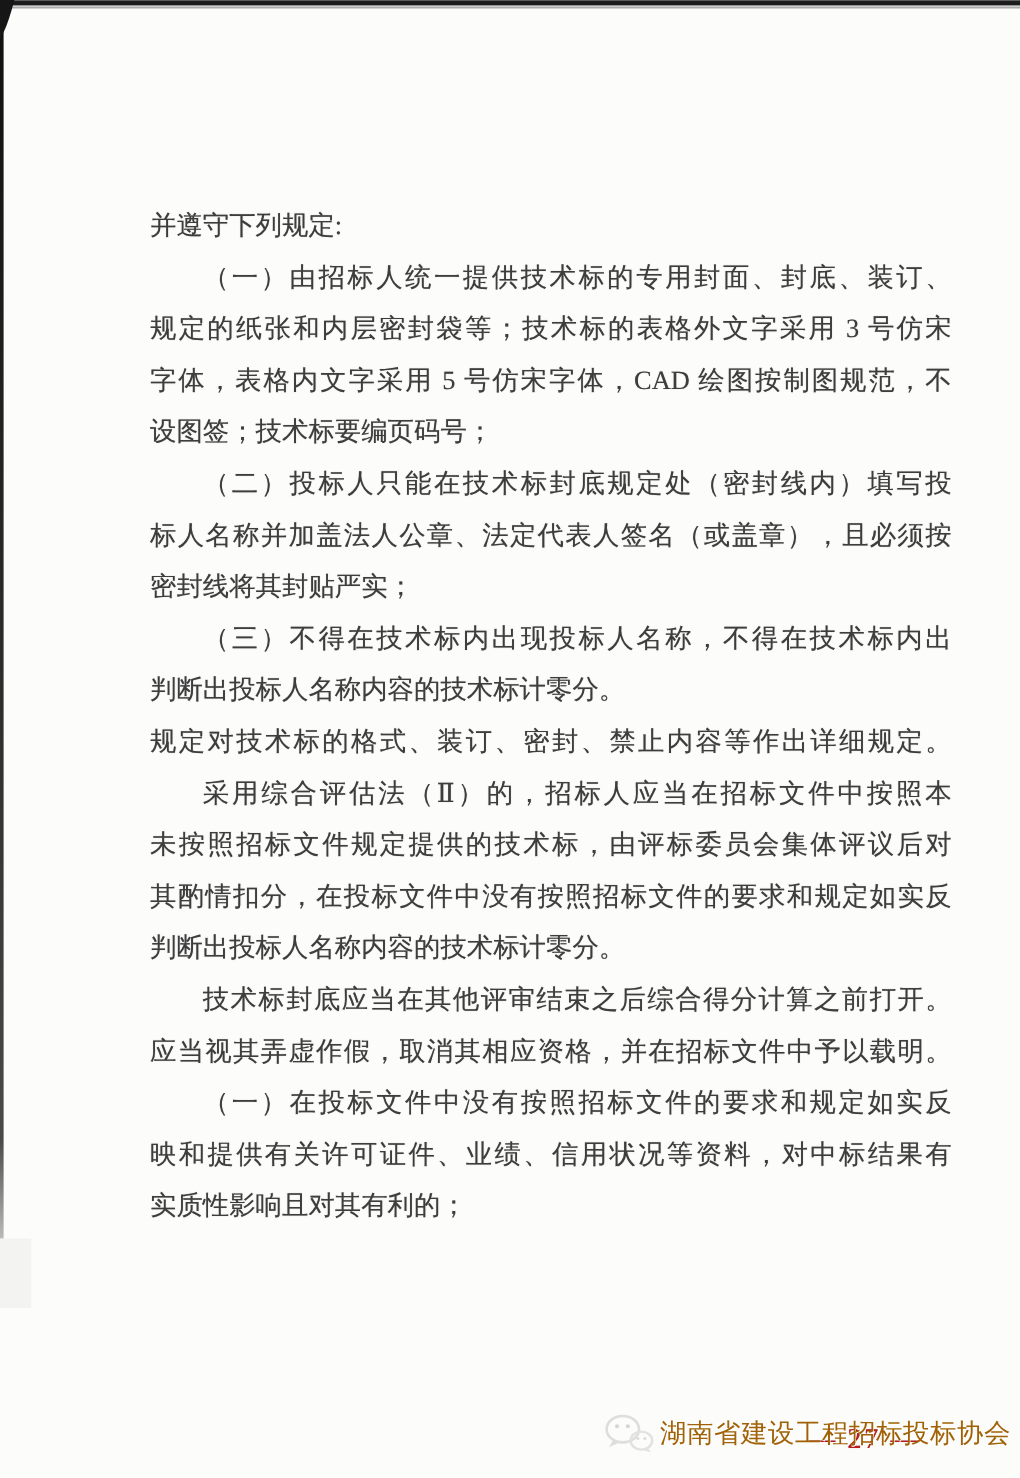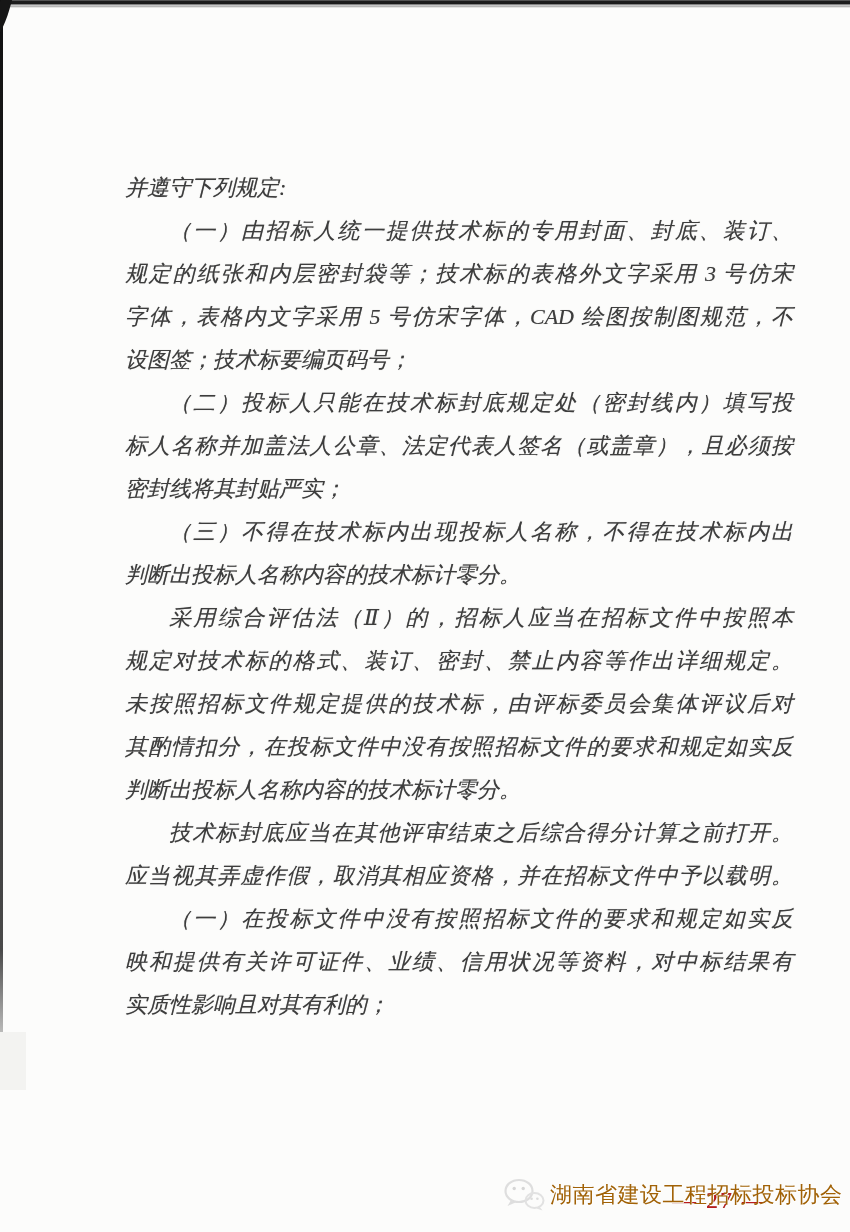--- a/index.html
+++ b/index.html
@@ -30,21 +30,21 @@
     background: #161616;
     transform: rotate(16deg);
     border-radius: 0 0 70% 0;
   }
   .left-blob {
     position: absolute; left: 0; top: 1032px; width: 26px; height: 58px;
     background: #f3f3f1;
   }
   
   .content {
-    position: absolute; left: 125px; top: 166px; width: 668px; font-style: italic;
+    position: absolute; left: 125px; top: 166px; width: 668px;
   }
   .line {
     font-size: 22px;
     line-height: 43px;
     height: 43px;
     color: #3d3d3d;
     white-space: pre-wrap;
     text-shadow: 0 0 0.7px rgba(70,70,70,0.55);
   }
   .line.indent { text-indent: 2em; }
@@ -84,22 +84,22 @@
       <div class="line">并遵守下列规定:</div>
       <div class="line indent stretch">（一）由招标人统一提供技术标的专用封面、封底、装订、</div>
       <div class="line stretch">规定的纸张和内层密封袋等；技术标的表格外文字采用 3 号仿宋</div>
       <div class="line stretch">字体，表格内文字采用 5 号仿宋字体，CAD 绘图按制图规范，不</div>
       <div class="line">设图签；技术标要编页码号；</div>
       <div class="line indent stretch">（二）投标人只能在技术标封底规定处（密封线内）填写投</div>
       <div class="line stretch">标人名称并加盖法人公章、法定代表人签名（或盖章），且必须按</div>
       <div class="line">密封线将其封贴严实；</div>
       <div class="line indent stretch">（三）不得在技术标内出现投标人名称，不得在技术标内出</div>
       <div class="line">判断出投标人名称内容的技术标计零分。</div>
+      <div class="line stretch">规定对技术标的格式、装订、密封、禁止内容等作出详细规定。</div>
       <div class="line indent stretch">采用综合评估法（Ⅱ）的，招标人应当在招标文件中按照本</div>
-      <div class="line stretch">规定对技术标的格式、装订、密封、禁止内容等作出详细规定。</div>
       <div class="line stretch">未按照招标文件规定提供的技术标，由评标委员会集体评议后对</div>
       <div class="line stretch">其酌情扣分，在投标文件中没有按照招标文件的要求和规定如实反</div>
       <div class="line">判断出投标人名称内容的技术标计零分。</div>
       <div class="line indent stretch">技术标封底应当在其他评审结束之后综合得分计算之前打开。</div>
       <div class="line stretch">应当视其弄虚作假，取消其相应资格，并在招标文件中予以载明。</div>
       <div class="line indent stretch">（一）在投标文件中没有按照招标文件的要求和规定如实反</div>
       <div class="line stretch">映和提供有关许可证件、业绩、信用状况等资料，对中标结果有</div>
       <div class="line">实质性影响且对其有利的；</div>
     </div>
 

